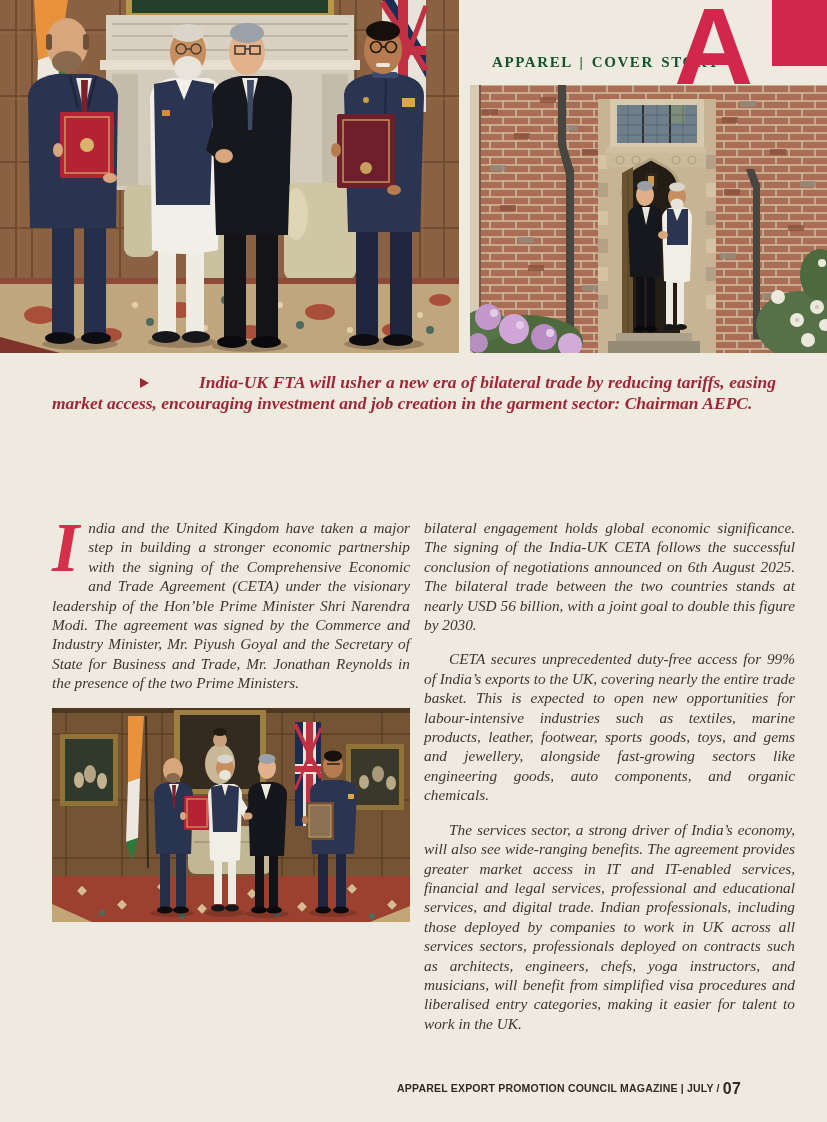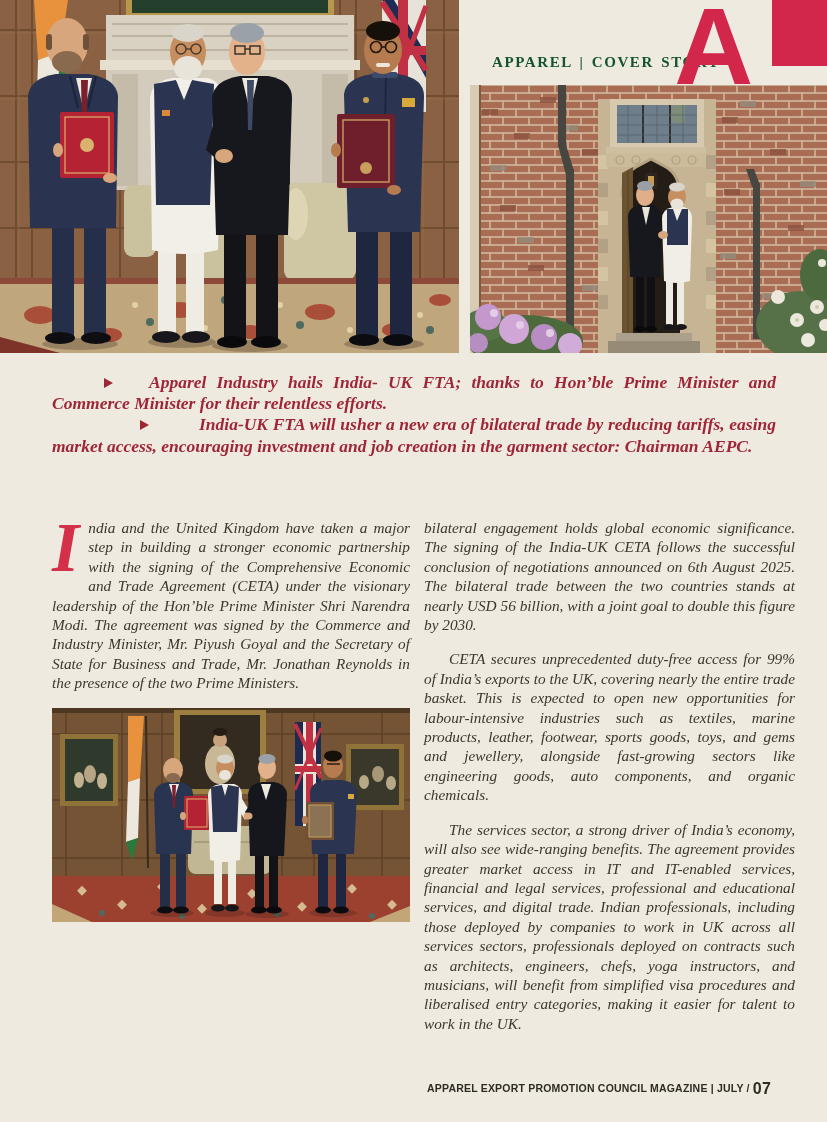--- a/index.html
+++ b/index.html
@@ -26,21 +26,21 @@
   .col{position:absolute;top:518px;font-style:italic;font-size:15.3px;line-height:19.4px;
        text-align:justify;color:#3b362e;}
   .col1{left:52px;width:358px;}
   .col2{left:424px;width:371px;}
   .para{margin:0 0 15px 0;}
   .indent{text-indent:25px;}
   .dropcap{float:left;font-size:70px;line-height:54px;height:56px;margin:3px 9px 0 0;
            font-weight:bold;font-style:italic;color:#d43049;}
   .photo-inner{width:358px;height:214px;display:block;margin:5px 0 16px 0;}
 
-  .footer{position:absolute;top:1080px;left:397px;width:404px;text-align:center;
+  .footer{position:absolute;top:1080px;left:397px;width:404px;
           font-family:"Liberation Sans",sans-serif;font-weight:bold;font-size:10.5px;
           letter-spacing:0.2px;color:#2e2b25;}
   .footer .pagenum{font-size:16px;vertical-align:-2px;}
 </style>
 </head>
 <body>
 
 <div class="page">
 
   <svg class="photo-main" viewBox="0 0 459 353">
@@ -372,21 +372,20 @@
       <circle cx="347" cy="222" r="7" fill="#ece9dc"></circle>
         <circle cx="338" cy="255" r="7" fill="#ece9dc"></circle>
       <circle cx="355" cy="240" r="6" fill="#ece9dc"></circle>
         <circle cx="352" cy="178" r="4" fill="#ece9dc"></circle>
       <circle cx="327" cy="235" r="2" fill="#cfc8b0"></circle>
         <circle cx="347" cy="222" r="2" fill="#cfc8b0"></circle>
     </g>
   </svg>
 
   <div class="highlights">
-    <p class="highlight hl-1"><span class="bullet-icon"></span><span>Apparel Industry hails India- UK FTA; thanks to Hon’ble Prime Minister and Commerce Minister for their relentless efforts.</span></p>
     <p class="highlight hl-2"><span class="bullet-icon"></span><span>India-UK FTA will usher a new era of bilateral trade by reducing tariffs, easing market access, encouraging investment and job creation in the garment sector: Chairman AEPC.</span></p>
   </div>
 
   <div class="col col1">
     <p class="para"><span class="dropcap">I</span><span>ndia and the United Kingdom have taken a major step in building a stronger economic partnership with the signing of the Comprehensive Economic and Trade Agreement (CETA) under the visionary leadership of the Hon’ble Prime Minister Shri Narendra Modi. The agreement was signed by the Commerce and Industry Minister, Mr. Piyush Goyal and the Secretary of State for Business and Trade, Mr. Jonathan Reynolds in the presence of the two Prime Ministers.</span></p>
 
     <svg class="photo-inner" viewBox="0 0 358 214">
       <rect width="358" height="214" fill="#745434"></rect>
       <g stroke="#5d4026" stroke-width="1.5" opacity="0.9">
         <line x1="0" y1="26" x2="358" y2="26"></line>

